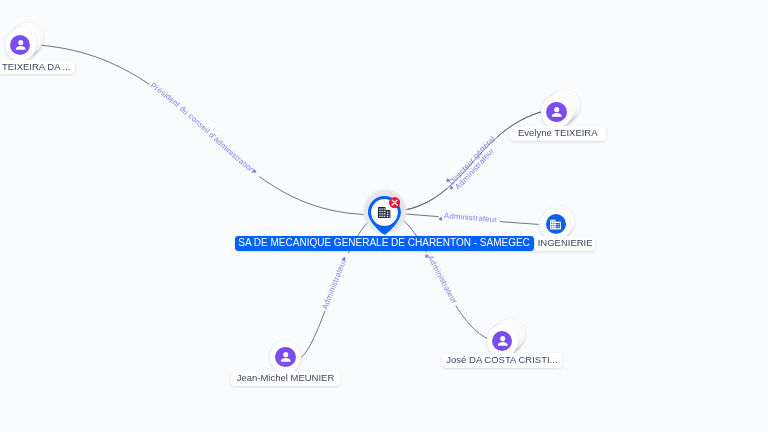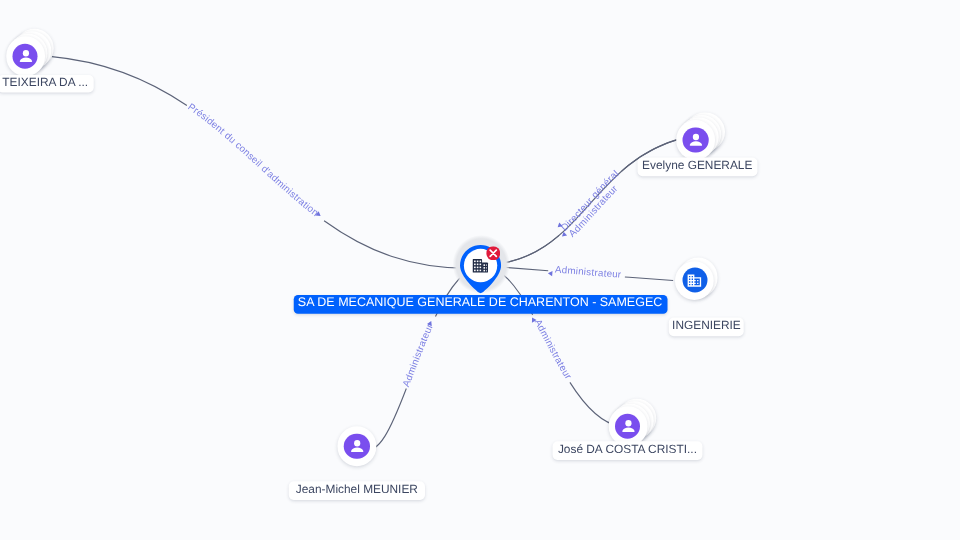--- a/index.html
+++ b/index.html
@@ -72,41 +72,41 @@
         <div class="disc" style="left:545.6999999999999px;top:91.89999999999999px;width:31.4px;height:31.4px;"></div>
         <div class="disc" style="left:543.25px;top:94.1px;width:31.4px;height:31.4px;"></div>
         <div class="disc" style="left:540.8px;top:96.3px;width:31.4px;height:31.4px;"></div>
         <div class="avatar" style="left:546.4px;top:101.9px;width:20.2px;height:20.2px;background:#7a4eee;display:flex;align-items:center;justify-content:center;">
           <svg width="15.5" height="15.5" viewBox="0 0 24 24">
             <ellipse cx="12" cy="8.7" rx="3.85" ry="4.1" fill="#fff"></ellipse>
             <path d="M5.3 19.6a1 1 0 0 1-.9-1.35C5.4 15.7 8.4 14 12 14s6.6 1.7 7.6 4.25a1 1 0 0 1-.9 1.35z" fill="#fff"></path>
           </svg>
         </div>
       </div>
-      <div class="nodelabel" style="width: 96.4px; left: 509.6px; top: 126.2px;">Evelyne GENERALE</div>
+      <div class="nodelabel" style="width: 96.4px; left: 509.6px; top: 126.2px;">Evelyne TEIXEIRA</div>
       <div class="node">
         <div class="disc" style="left:542.55px;top:206.3px;width:31.4px;height:31.4px;"></div>
         <div class="disc" style="left:540.0999999999999px;top:208.5px;width:31.4px;height:31.4px;"></div>
         <div class="avatar" style="left:545.6999999999999px;top:214.1px;width:20.2px;height:20.2px;background:#1060e8;display:flex;align-items:center;justify-content:center;">
           <svg width="13" height="13" viewBox="0 0 24 24">
             <path fill="#fff" d="M12 7V3H2v18h20V7H12zM6 19H4v-2h2v2zm0-4H4v-2h2v2zm0-4H4V9h2v2zm0-4H4V5h2v2zm4 12H8v-2h2v2zm0-4H8v-2h2v2zm0-4H8V9h2v2zm0-4H8V5h2v2zm10 12h-8v-2h2v-2h-2v-2h2v-2h-2V9h8v10zm-2-8h-2v2h2v-2zm0 4h-2v2h2v-2z"></path>
           </svg>
         </div>
       </div>
-      <div class="nodelabel" style="width: 60.3px; left: 535px; top: 254px;">INGENIERIE</div>
+      <div class="nodelabel" style="width: 60.3px; left: 535px; top: 236px;">INGENIERIE</div>
       <div class="node">
         <div class="disc" style="left:269.8px;top:341.3px;width:31.4px;height:31.4px;"></div>
         <div class="avatar" style="left:275.4px;top:346.9px;width:20.2px;height:20.2px;background:#7a4eee;display:flex;align-items:center;justify-content:center;">
           <svg width="15.5" height="15.5" viewBox="0 0 24 24">
             <ellipse cx="12" cy="8.7" rx="3.85" ry="4.1" fill="#fff"></ellipse>
             <path d="M5.3 19.6a1 1 0 0 1-.9-1.35C5.4 15.7 8.4 14 12 14s6.6 1.7 7.6 4.25a1 1 0 0 1-.9 1.35z" fill="#fff"></path>
           </svg>
         </div>
       </div>
-      <div class="nodelabel" style="width: 108.8px; left: 231.1px; top: 371.1px; margin-top: 14px;">Jean-Michel MEUNIER</div>
+      <div class="nodelabel" style="width: 108.8px; left: 231.1px; top: 371.1px;">Jean-Michel MEUNIER</div>
       <div class="node">
         <div class="disc" style="left:493.95000000000005px;top:318.7px;width:31.4px;height:31.4px;"></div>
         <div class="disc" style="left:491.5px;top:320.90000000000003px;width:31.4px;height:31.4px;"></div>
         <div class="disc" style="left:489.05px;top:323.1px;width:31.4px;height:31.4px;"></div>
         <div class="disc" style="left:486.6px;top:325.3px;width:31.4px;height:31.4px;"></div>
         <div class="avatar" style="left:492.2px;top:330.9px;width:20.2px;height:20.2px;background:#7a4eee;display:flex;align-items:center;justify-content:center;">
           <svg width="15.5" height="15.5" viewBox="0 0 24 24">
             <ellipse cx="12" cy="8.7" rx="3.85" ry="4.1" fill="#fff"></ellipse>
             <path d="M5.3 19.6a1 1 0 0 1-.9-1.35C5.4 15.7 8.4 14 12 14s6.6 1.7 7.6 4.25a1 1 0 0 1-.9 1.35z" fill="#fff"></path>
           </svg>

